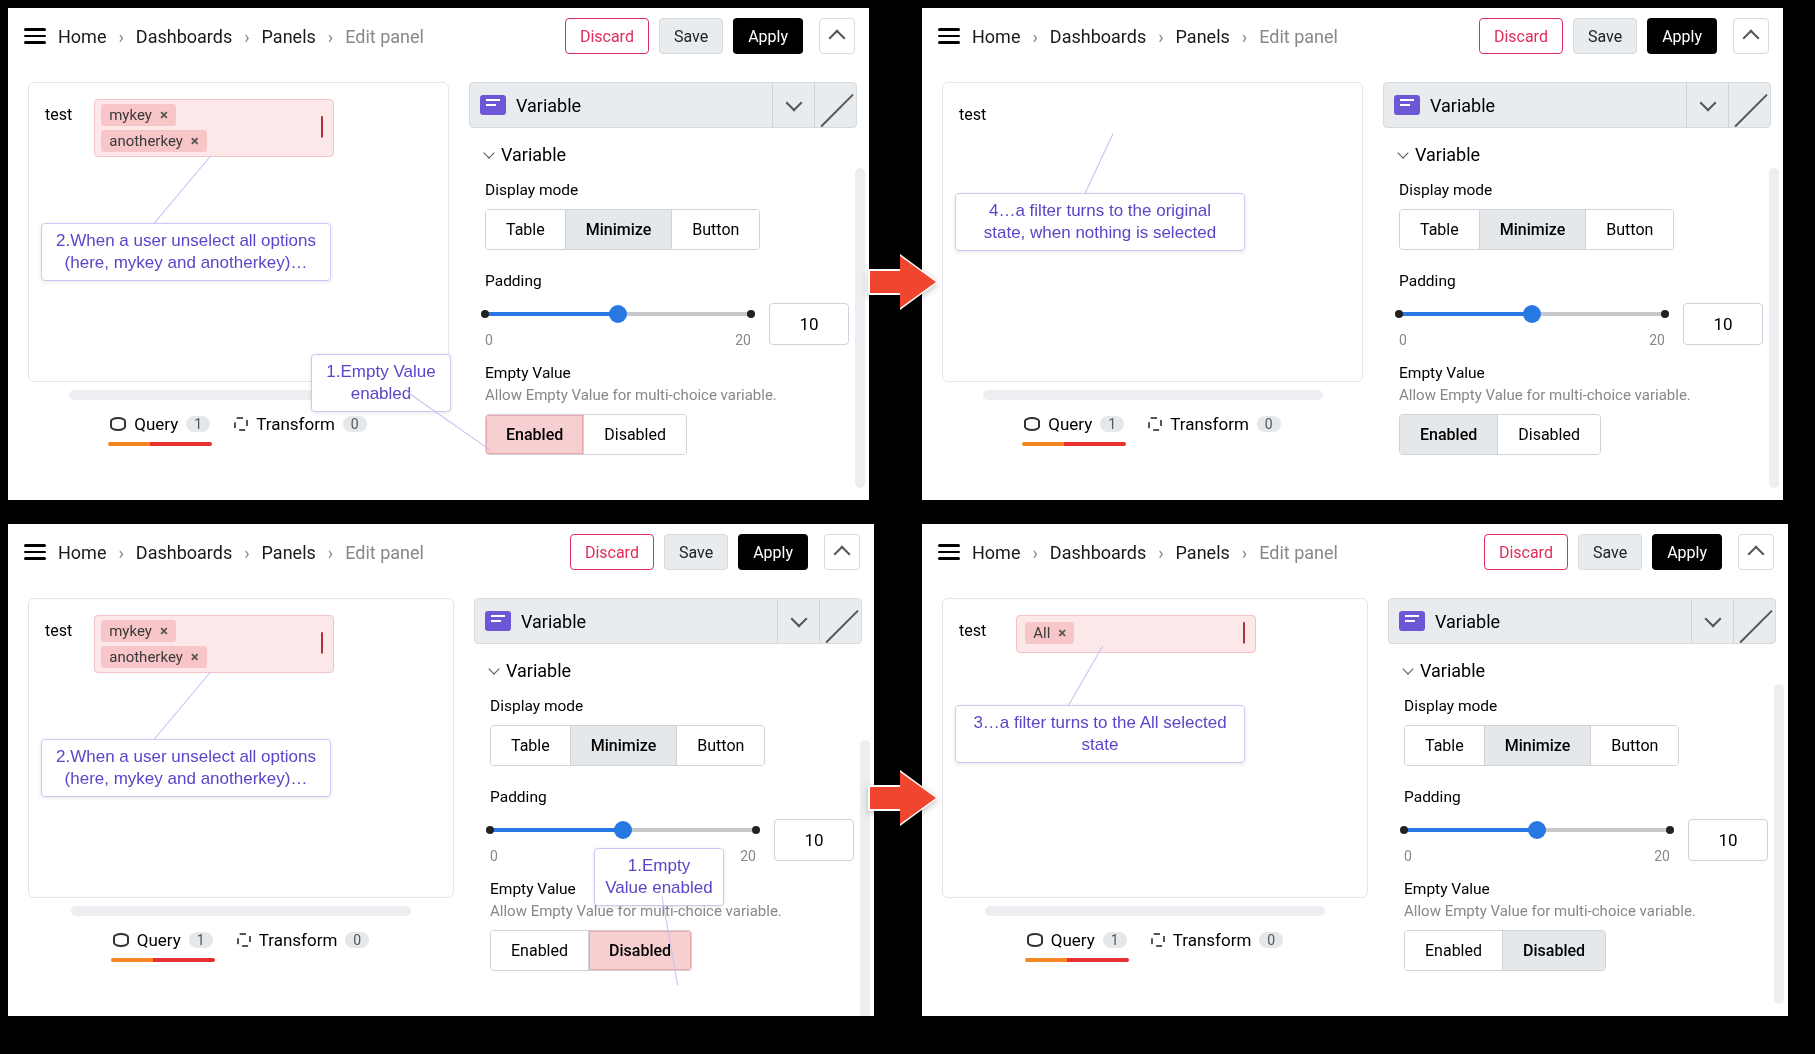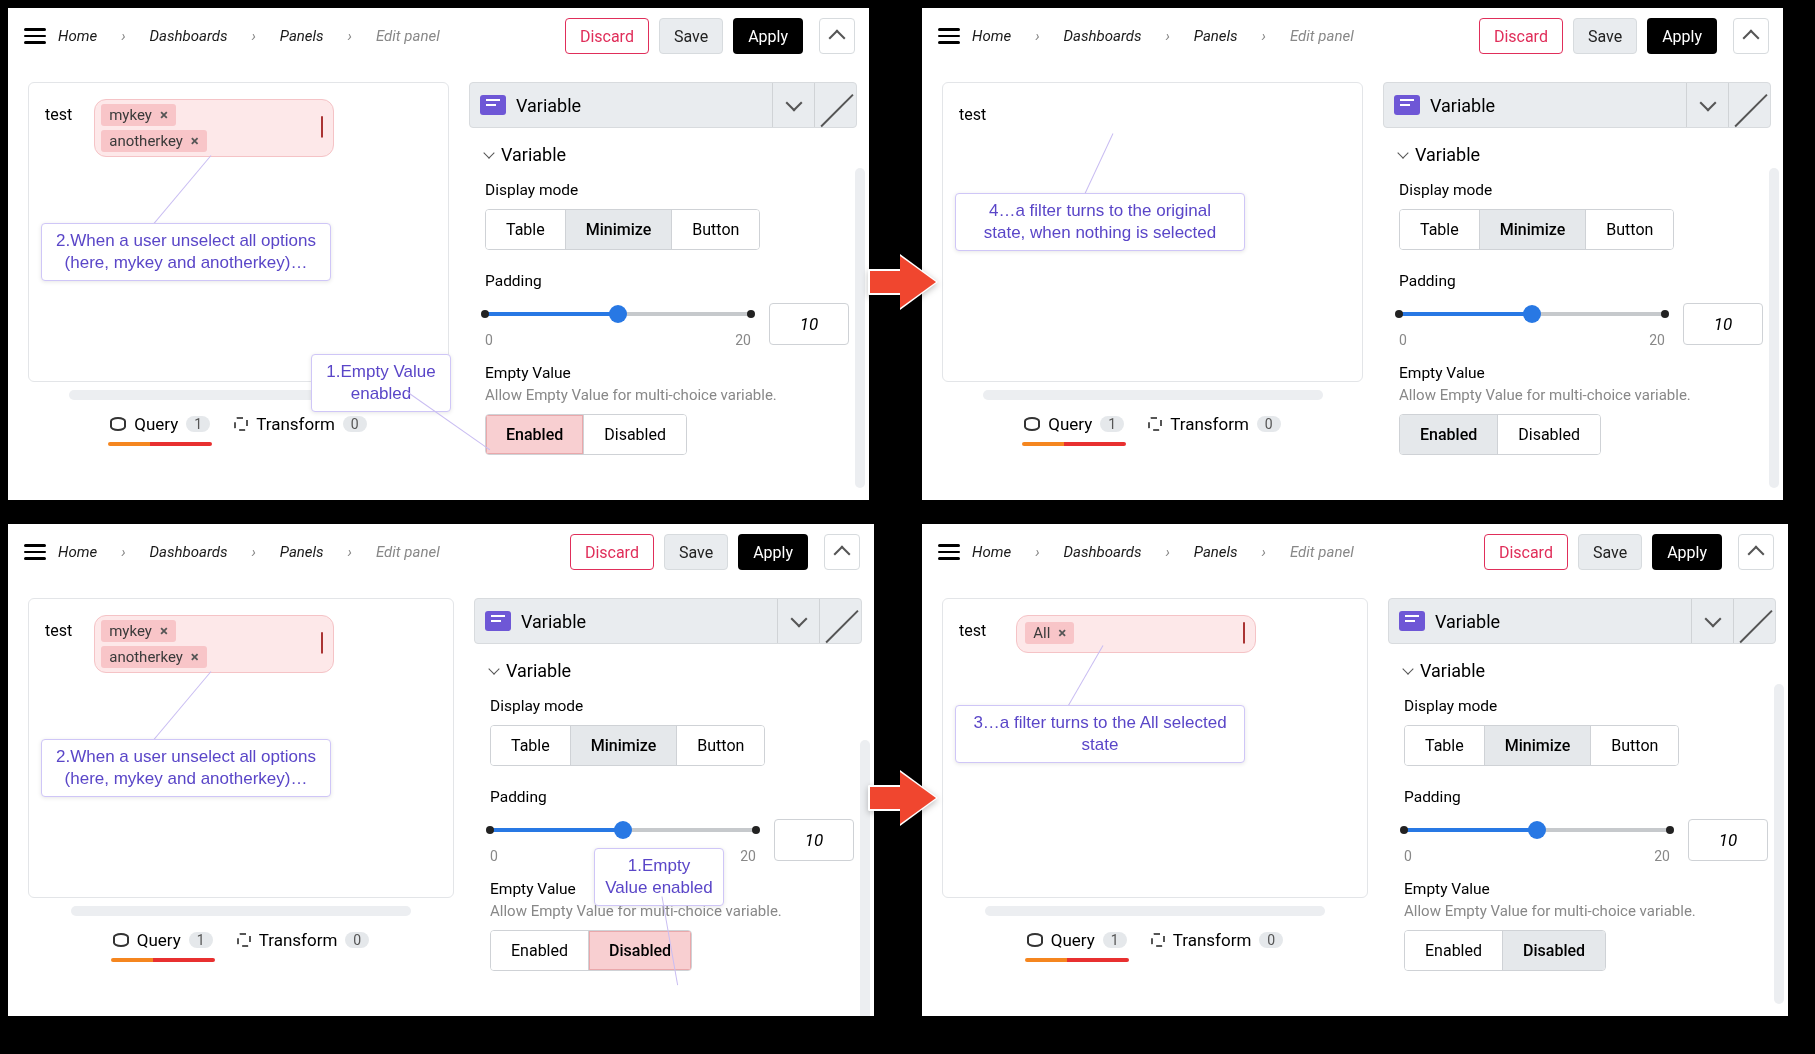--- a/index.html
+++ b/index.html
@@ -7,21 +7,21 @@
 .quad { position: absolute; background: #fff; border: 2px solid #000; overflow: hidden; }
 .q1 { left: 6px; top: 6px; width: 865px; height: 496px; }
 .q2 { left: 920px; top: 6px; width: 865px; height: 496px; }
 .q3 { left: 6px; top: 522px; width: 870px; height: 496px; }
 .q4 { left: 920px; top: 522px; width: 870px; height: 496px; }
 
 
 .topbar { display: flex; align-items: center; height: 56px; padding: 0 14px; gap: 10px; border-bottom: 0; }
 .menu-icon { display: flex; flex-direction: column; gap: 4px; padding: 6px 2px; cursor: pointer; }
 .menu-icon span { display: block; width: 22px; height: 2.5px; background: #000; border-radius: 2px; }
-.crumbs { display: flex; align-items: center; gap: 24px; font-size: 15px; font-style: italic; }
+.crumbs { display: flex; align-items: center; gap: 12px; font-size: 18px; }
 .crumbs .crumb { color: #1a1a1a; cursor: pointer; }
 .crumbs .sep { color: #888; }
 .crumbs .crumb.current { color: #888; }
 .topbar .spacer { flex: 1; }
 .btn { display: inline-flex; align-items: center; justify-content: center; height: 36px; padding: 0 14px; border-radius: 4px; font-size: 16px; cursor: pointer; border: 1px solid transparent; }
 .btn.discard { border-color: #e02e5a; color: #e02e5a; background: #fff; }
 .btn.save { background: #e9ecef; border: 1px solid #d7dbde; color: #222; }
 .btn.apply { background: #000000; color: #fff; text-align: center; }
 .collapse-icon { width: 36px; height: 36px; border: 1px solid #d7dbde; border-radius: 4px; display: flex; align-items: center; justify-content: center; margin-left: 6px; cursor:pointer;}
 .chev { width: 12px; height: 12px; border-left: 2px solid #555; border-top: 2px solid #555; transform: rotate(45deg); margin-top: 4px; }
@@ -29,21 +29,21 @@
 .chev.right { transform: rotate(135deg); margin-left: -4px; }
 
 
 .body { display: flex; height: calc(100% - 56px); }
 .left { flex: 1; padding: 18px 20px 0 20px; display: flex; flex-direction: column; position: relative; }
 .right { width: 400px; border-left: 0; display: flex; flex-direction: column; }
 
 .testbox { border: 1px solid #e3e5e8; border-radius: 6px; padding: 16px; min-height: 300px; position: relative; }
 .filter-row { display: flex; align-items: flex-start; gap: 22px; }
 .filter-label { font-size: 16px; padding-top: 6px; }
-.multisel { background: #fde8e9; border: 1px solid #f5c3c6; border-radius: 12px; padding: 4px 6px; position: relative; width: 240px; }
+.multisel { background: #fde8e9; border: 1px solid #f5c3c6; border-radius: 4px; padding: 4px 6px; position: relative; width: 240px; }
 .multisel .drop { position: absolute; right: 10px; top: 50%; transform: translateY(-50%); }
 .multisel .drop .chev.down { border-color: #a33; }
 .chips { display: flex; flex-direction: column; gap: 4px; align-items: flex-start; }
 .chip { display: inline-flex; align-items: center; gap: 8px; background: #f8c5c8; border-radius: 3px; padding: 2px 8px; font-size: 15px; color: #3a3a3a; cursor: pointer; }
 .chip .x { font-weight: bold; color: #555; }
 .placeholder-txt { color: #a08080; padding: 4px 6px; font-size: 16px; }
 
 .callout { position: absolute; background: #fff; border: 1px solid #cfc6f7; border-radius: 4px; padding: 6px 10px; box-shadow: 0 1px 4px rgba(0,0,0,0.1); color: #5a46c8; font-size: 17px; font-family: "Comic Sans MS", cursive, sans-serif; text-align: center; line-height: 1.3; max-width: 290px; }
 
 .conn { position:absolute; height:1px; background:#c9bdf2; transform-origin: left center; }
@@ -76,21 +76,21 @@
 .btngrp .seg.sel { background: #e5e8eb; font-weight: 500; }
 .btngrp .seg.hl { background: #f8cfd1; box-shadow: inset 0 0 0 1px #e9a8ab; }
 
 .slider-row { display: flex; align-items: center; gap: 18px; margin-top: 8px; }
 .slider { position: relative; flex: 1; height: 28px; }
 .track { position: absolute; left: 0; right: 0; top: 50%; height: 4px; background: #c6c9cc; border-radius: 2px; transform: translateY(-50%); }
 .track-fill { position: absolute; left: 0; top: 50%; height: 4px; background: #2878e4; border-radius: 2px; transform: translateY(-50%); }
 .dot { position: absolute; top: 50%; width: 8px; height: 8px; background: #222; border-radius: 50%; transform: translate(-50%, -50%); }
 .thumb { position: absolute; top: 50%; width: 18px; height: 18px; background: #2878e4; border-radius: 50%; transform: translate(-50%, -50%); cursor:pointer;}
 .slider-labels { display: flex; justify-content: space-between; font-size: 14px; color: #888; margin-top: 4px; }
-.numbox { width: 80px; height: 42px; border: 1px solid #cfd2d6; border-radius: 4px; font-size: 17px; text-align: center; font-style: italic; }
+.numbox { width: 80px; height: 42px; border: 1px solid #cfd2d6; border-radius: 4px; font-size: 17px; text-align: center; }
 
 .sub-label { font-size: 15.5px; margin-top: 16px; }
 .sub-desc { font-size: 15px; color: #888; margin: 4px 0 10px 0; }
 
 
 .arrow { position: absolute; z-index: 50; }
 .arrow-body { height: 26px; background: #f0462f; border: 2px solid #fff; border-right: 0; border-radius: 2px 0 0 2px; }
 .arrow-head { width: 0; height: 0; border-top: 26px solid transparent; border-bottom: 26px solid transparent; border-left: 36px solid #f0462f; position: relative; }
 .arrow-head::before { content:""; position:absolute; left:-36px; top:-28px; width:0; height:0; border-top:28px solid transparent; border-bottom:28px solid transparent; border-left:38px solid #fff; z-index:-1;}
 .arrow-wrap{ display:flex; align-items:center; filter: drop-shadow(0 2px 3px rgba(0,0,0,0.25)); }

